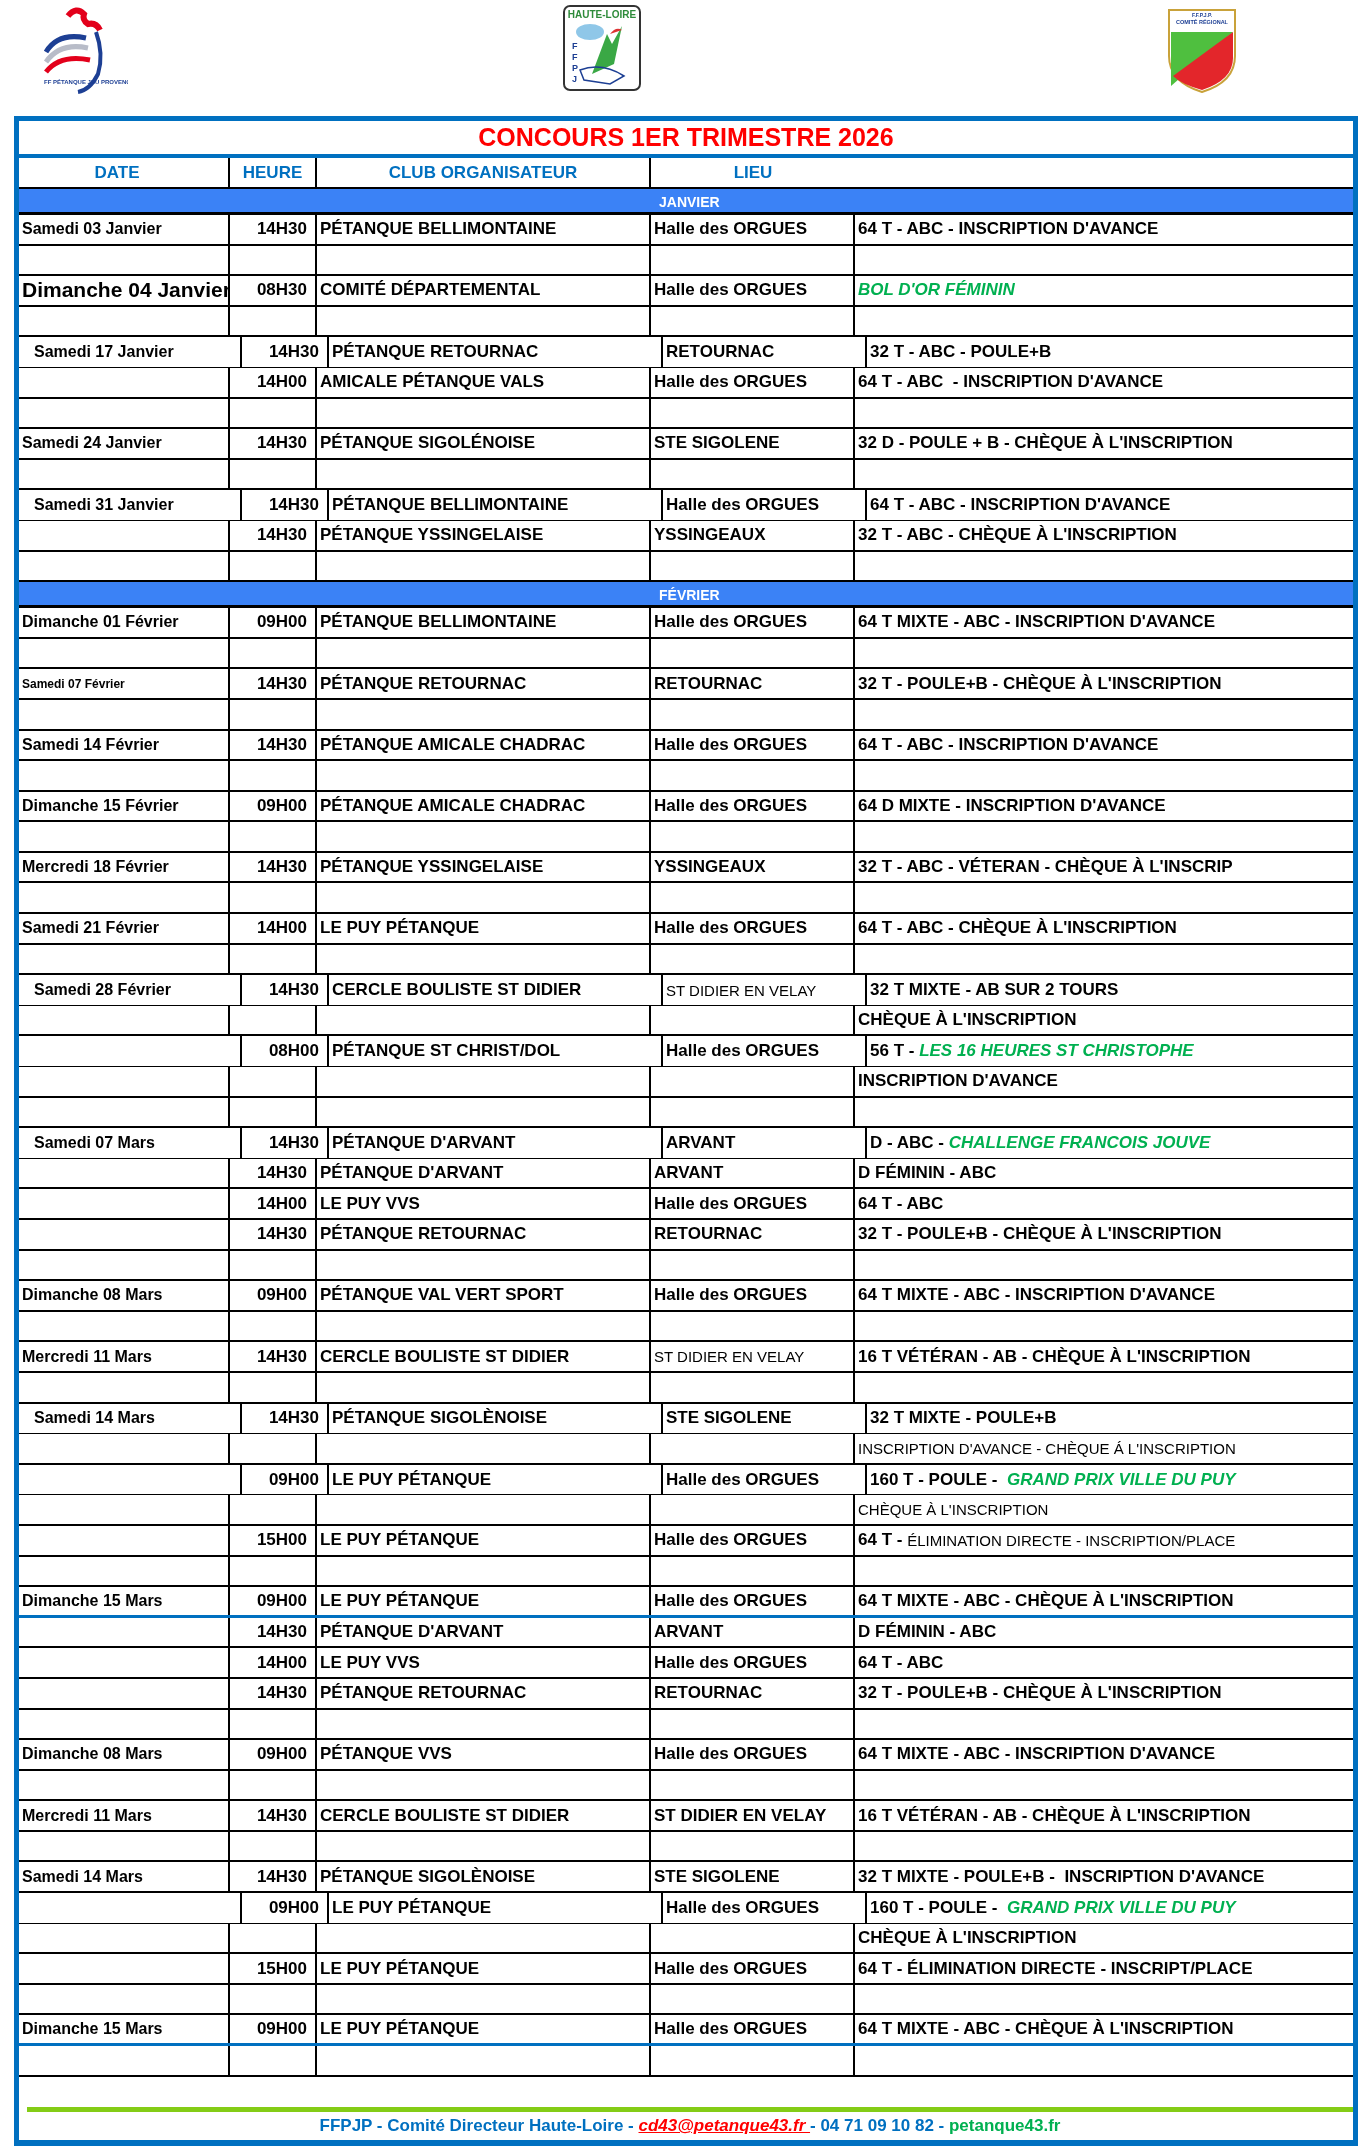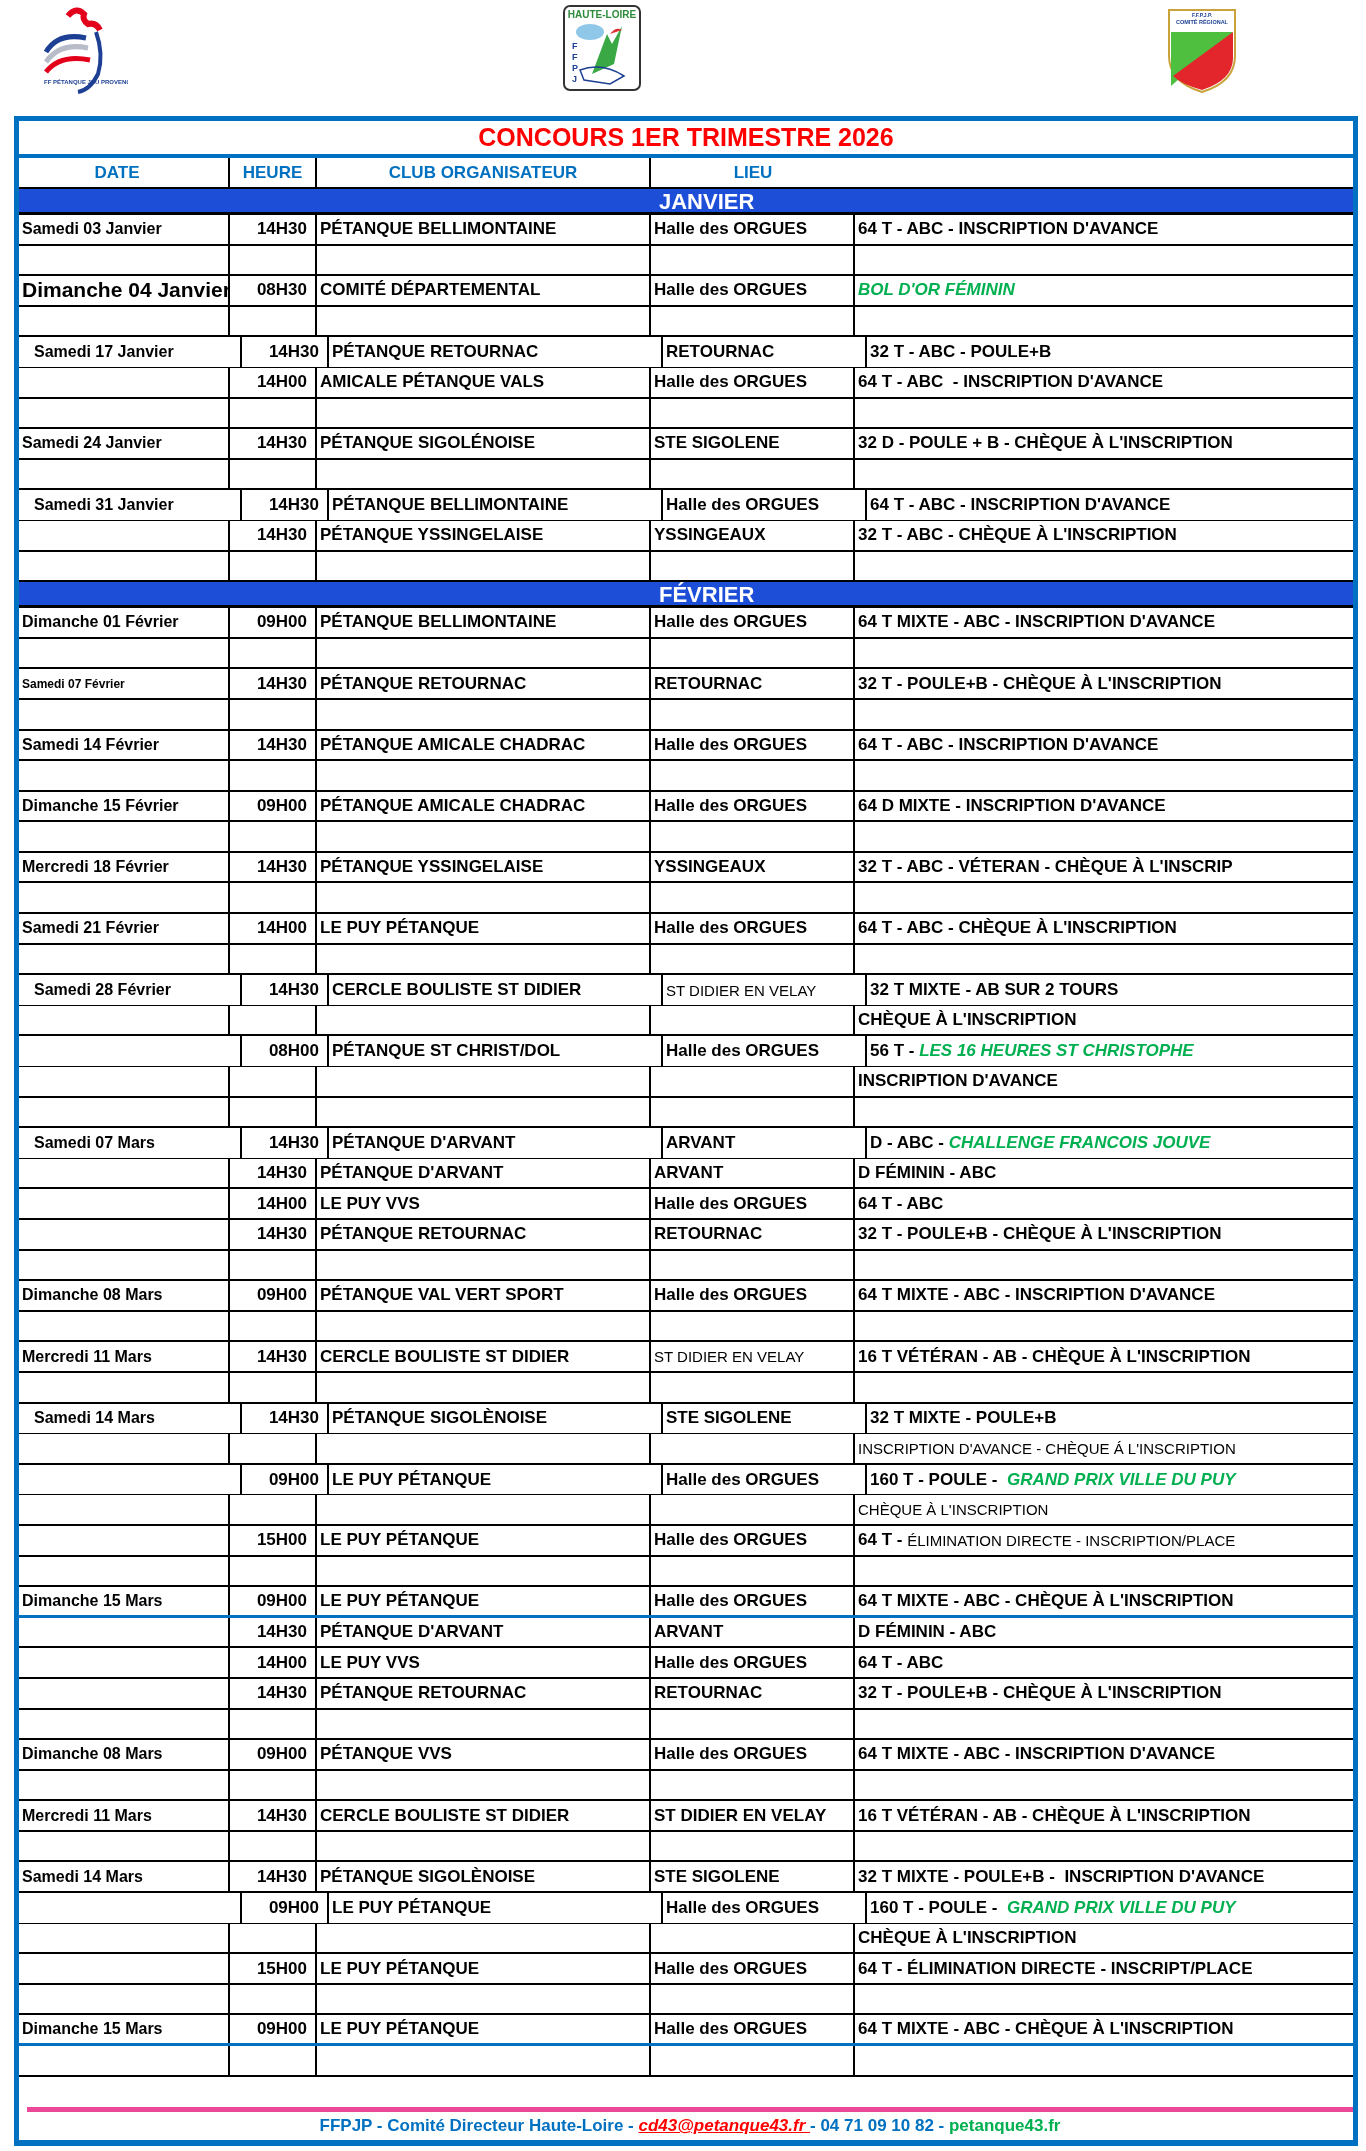--- a/index.html
+++ b/index.html
@@ -23,27 +23,27 @@
           white-space: nowrap; overflow: hidden; font-size: 17px; font-weight: bold; padding: 0 3px; }
   .cell:last-child { border-right: none; }
   .c-date { width: 211px; }
   .c-heure { width: 87px; justify-content: flex-end; padding-right: 8px; }
   .c-club { width: 334px; }
   .c-lieu { width: 204px; }
   .c-info { flex: 1; }
   .row { height: 30.6px; }
   .row.thin { border-bottom-width: 1px; padding-left: 12px; }
   .row.bluebot { border-bottom: 3px solid #0070c0; }
-  .month { height: 26px; background: #1d4ed8; border-bottom: 3px solid #000; position: relative;
-           color: #ffffff; font-weight: bold; font-size: 22px; line-height: 26px; box-sizing: border-box; }
+  .month { height: 26px; background: #3b82f6; border-bottom: 3px solid #000; position: relative;
+           color: #ffffff; font-weight: bold; font-size: 14px; line-height: 26px; box-sizing: border-box; }
   .month span { position: absolute; left: 640px; top: 0; }
   .regular { font-weight: normal; font-size: 15px; }
   .green { color: #00b050; font-style: italic; }
   .small { font-weight: normal; font-size: 15px; }
-  .footer { position: absolute; left: 8px; right: 0; bottom: 0; height: 28px; border-top: 5px solid #ec4899;
+  .footer { position: absolute; left: 8px; right: 0; bottom: 0; height: 28px; border-top: 5px solid #84cc16;
             text-align: center; line-height: 28px; font-weight: bold; font-size: 17px; color: #0070c0; }
   .footer .email { color: #ff0000; font-style: italic; text-decoration: underline; }
   .footer .site { color: #00b050; }
 </style>
 </head>
 <body>
 
 <div class="logos">
   <svg class="logo logo-ffpjp" viewBox="0 0 90 92">
     <path d="M30 12 Q38 2 46 10 Q44 16 50 20 Q58 18 62 26" fill="none" stroke="#e3001b" stroke-width="6"></path>

